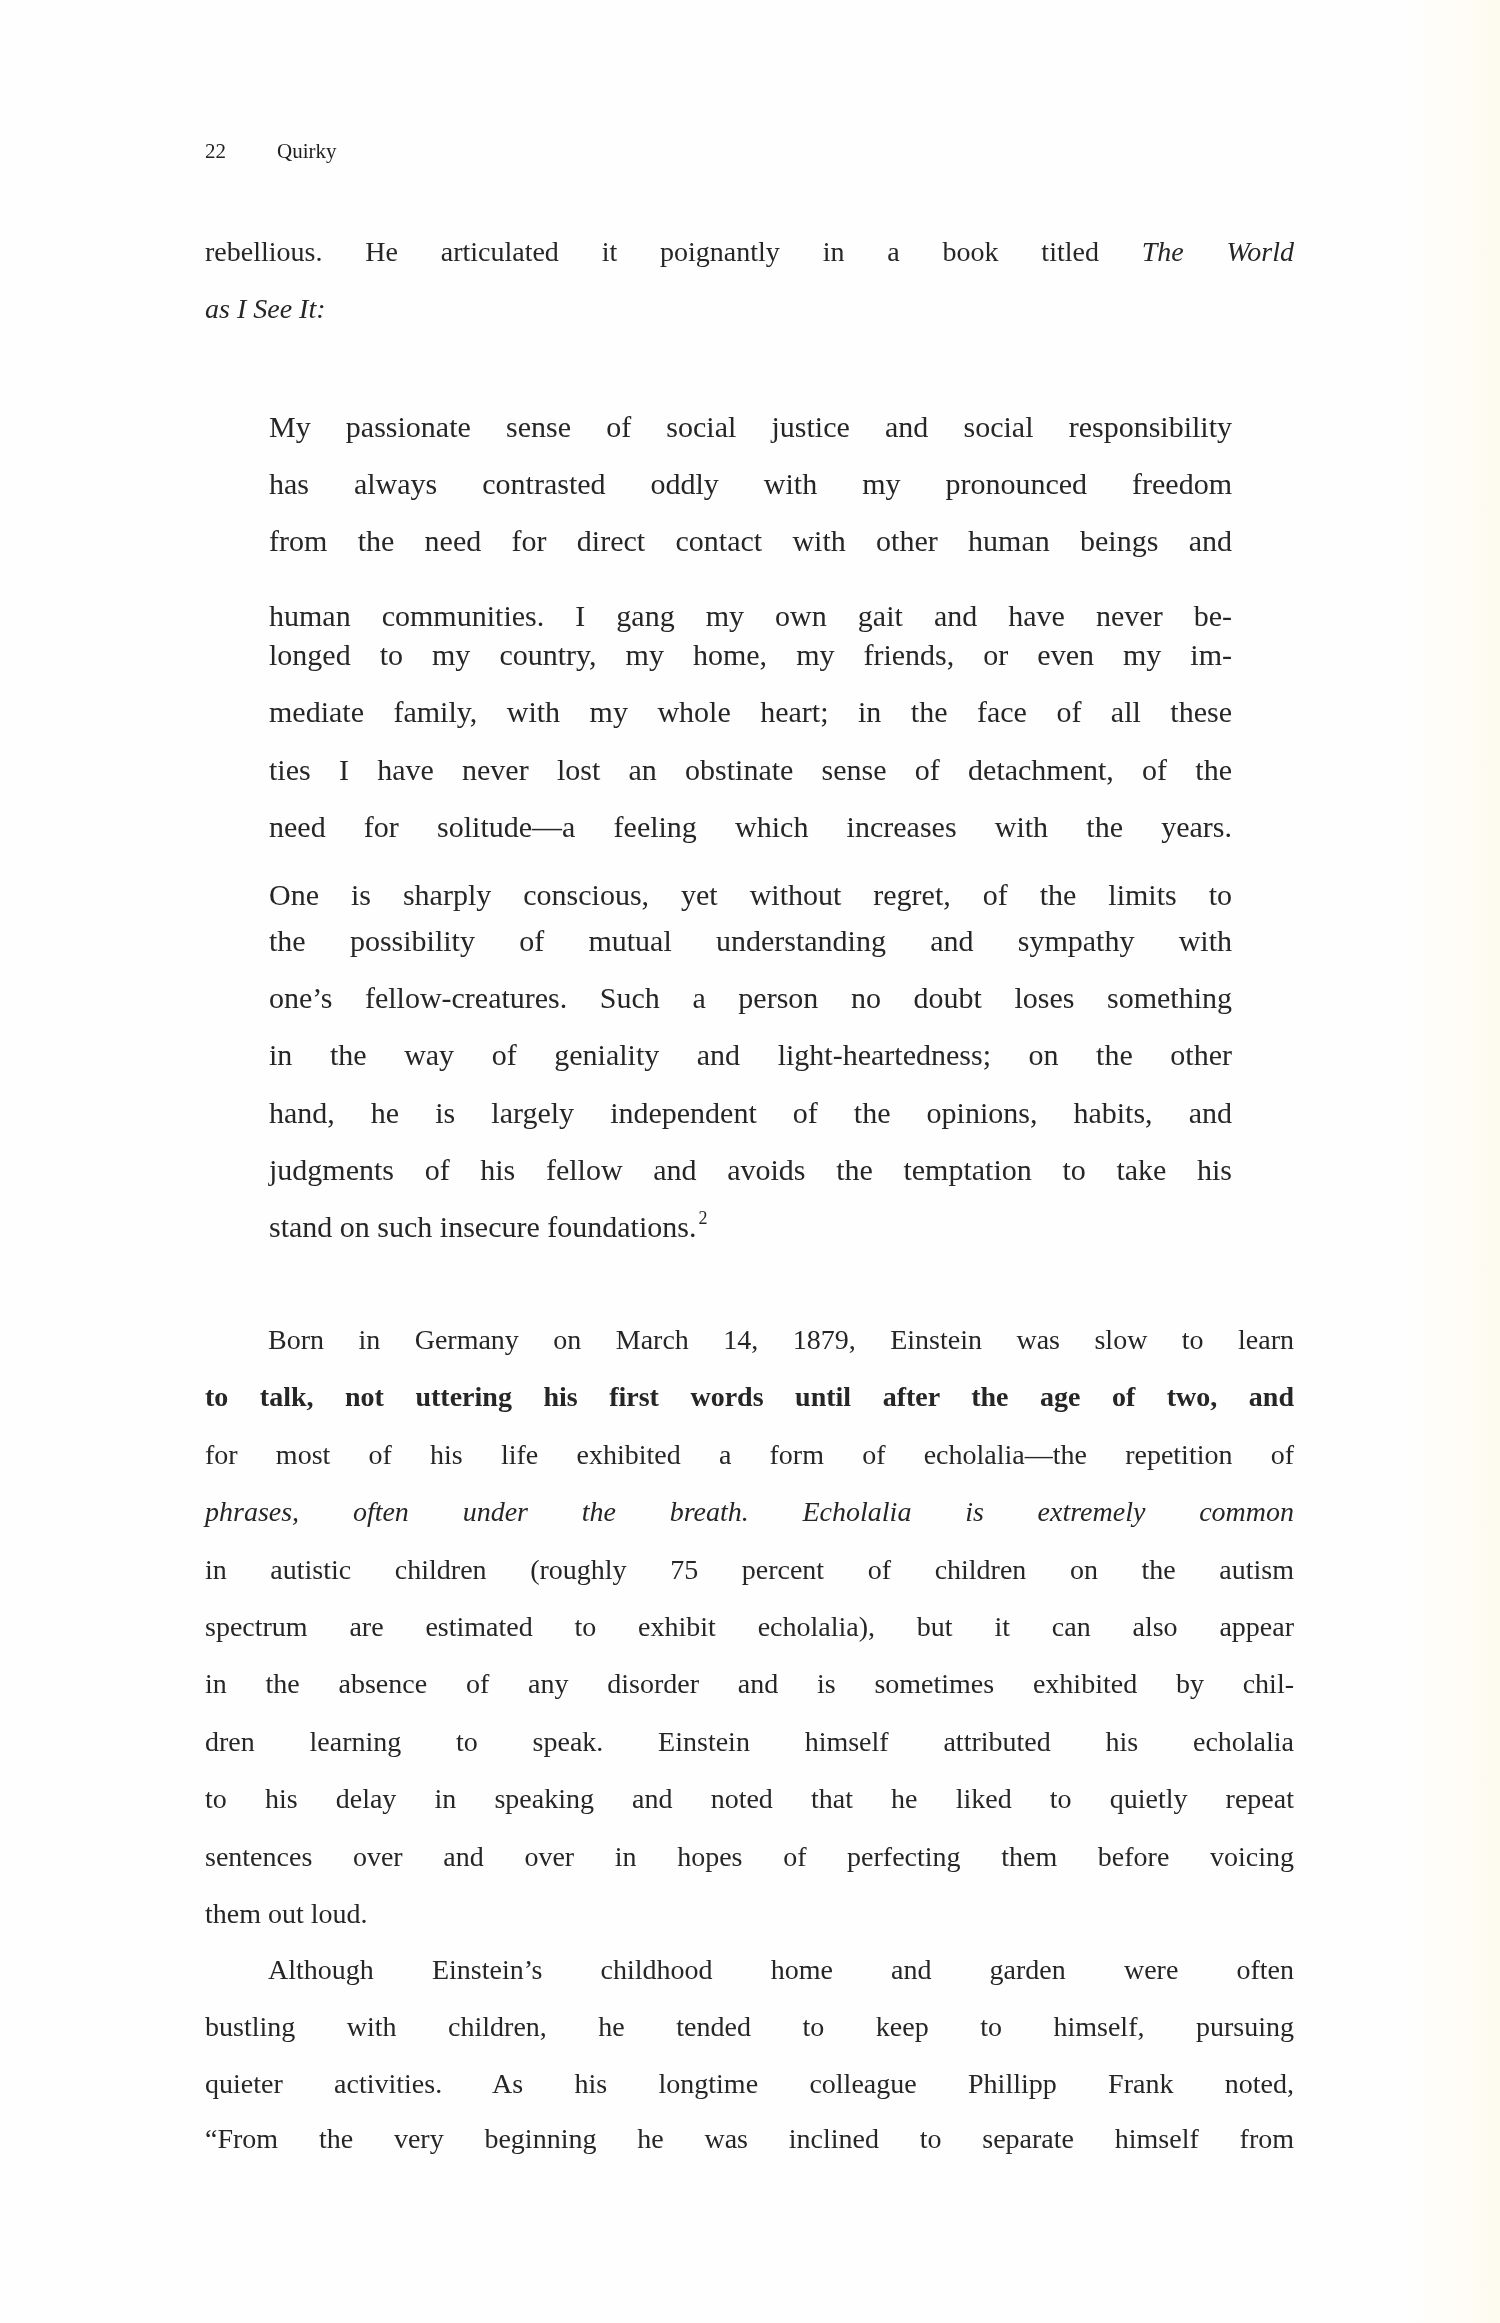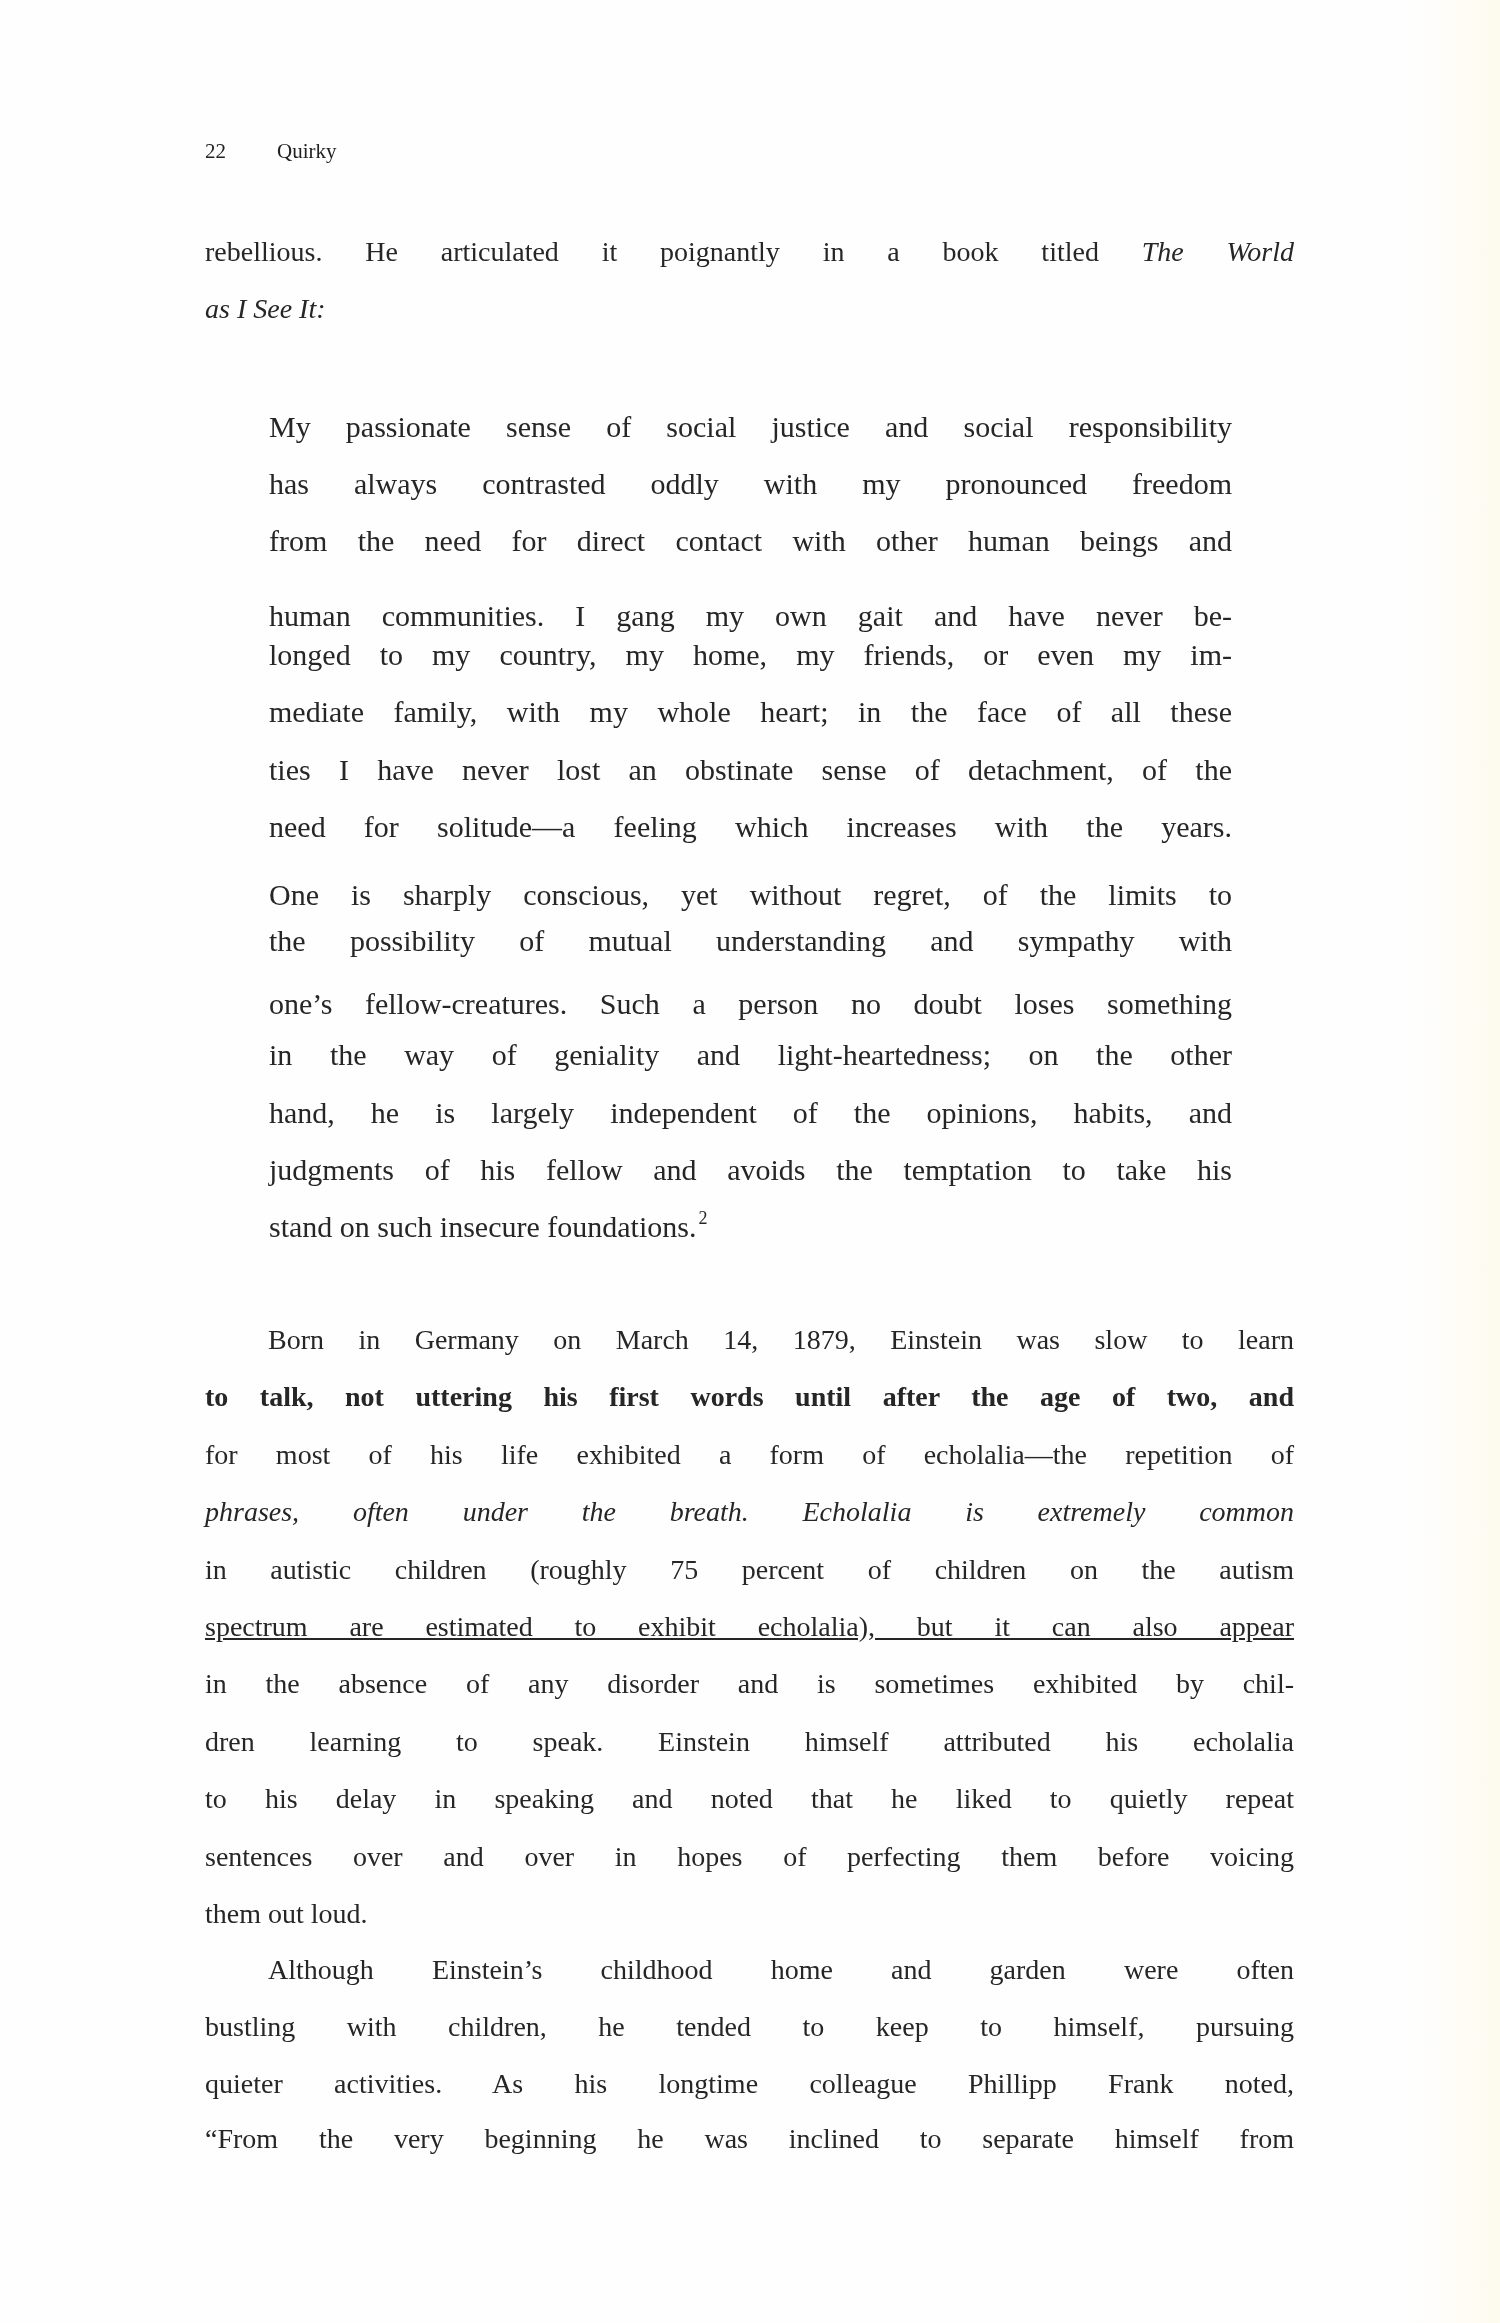--- a/index.html
+++ b/index.html
@@ -92,34 +92,34 @@
   <div class="line quote-line" style="top:412px;">My passionate sense of social justice and social responsibility</div>
   <div class="line quote-line" style="top:469px;">has always contrasted oddly with my pronounced freedom</div>
   <div class="line quote-line" style="top:526px;">from the need for direct contact with other human beings and</div>
   <div class="line quote-line" style="top:601px;">human communities. I gang my own gait and have never be-</div>
   <div class="line quote-line" style="top:640px;">longed to my country, my home, my friends, or even my im-</div>
   <div class="line quote-line" style="top:697px;">mediate family, with my whole heart; in the face of all these</div>
   <div class="line quote-line" style="top:755px;">ties I have never lost an obstinate sense of detachment, of the</div>
   <div class="line quote-line" style="top:812px;">need for solitude—a feeling which increases with the years.</div>
   <div class="line quote-line" style="top:880px;">One is sharply conscious, yet without regret, of the limits to</div>
   <div class="line quote-line" style="top:926px;">the possibility of mutual understanding and sympathy with</div>
-  <div class="line quote-line" style="top:983px;margin-top:6px;">one’s fellow-creatures. Such a person no doubt loses something</div>
+  <div class="line quote-line" style="top:983px;">one’s fellow-creatures. Such a person no doubt loses something</div>
   <div class="line quote-line" style="top:1040px;">in the way of geniality and light-heartedness; on the other</div>
   <div class="line quote-line" style="top:1098px;">hand, he is largely independent of the opinions, habits, and</div>
   <div class="line quote-line" style="top:1155px;">judgments of his fellow and avoids the temptation to take his</div>
   <div class="line quote-line last" style="top:1212px;"><span>stand on such insecure foundations.</span><sup class="fn">2</sup></div>
 </div>
 
 <div>
   <div class="line body-line indent" style="top:1326px;">Born in Germany on March 14, 1879, Einstein was slow to learn</div>
   <div class="line body-line" style="top:1383px;font-weight:bold;">to talk, not uttering his first words until after the age of two, and</div>
   <div class="line body-line" style="top:1441px;">for most of his life exhibited a form of echolalia—the repetition of</div>
   <div class="line body-line" style="top:1498px;font-style:italic;">phrases, often under the breath. Echolalia is extremely common</div>
   <div class="line body-line" style="top:1556px;">in autistic children (roughly 75 percent of children on the autism</div>
-  <div class="line body-line" style="top:1613px;text-decoration:underline;">spectrum are estimated to exhibit echolalia), but it can also appear</div>
+  <div class="line body-line" style="top:1613px;">spectrum are estimated to exhibit echolalia), but it can also appear</div>
   <div class="line body-line" style="top:1670px;">in the absence of any disorder and is sometimes exhibited by chil-</div>
   <div class="line body-line" style="top:1728px;">dren learning to speak. Einstein himself attributed his echolalia</div>
   <div class="line body-line" style="top:1785px;">to his delay in speaking and noted that he liked to quietly repeat</div>
   <div class="line body-line" style="top:1843px;">sentences over and over in hopes of perfecting them before voicing</div>
   <div class="line body-line last" style="top:1900px;">them out loud.</div>
 </div>
 
 <div>
   <div class="line body-line indent" style="top:1956px;">Although Einstein’s childhood home and garden were often</div>
   <div class="line body-line" style="top:2013px;">bustling with children, he tended to keep to himself, pursuing</div>

